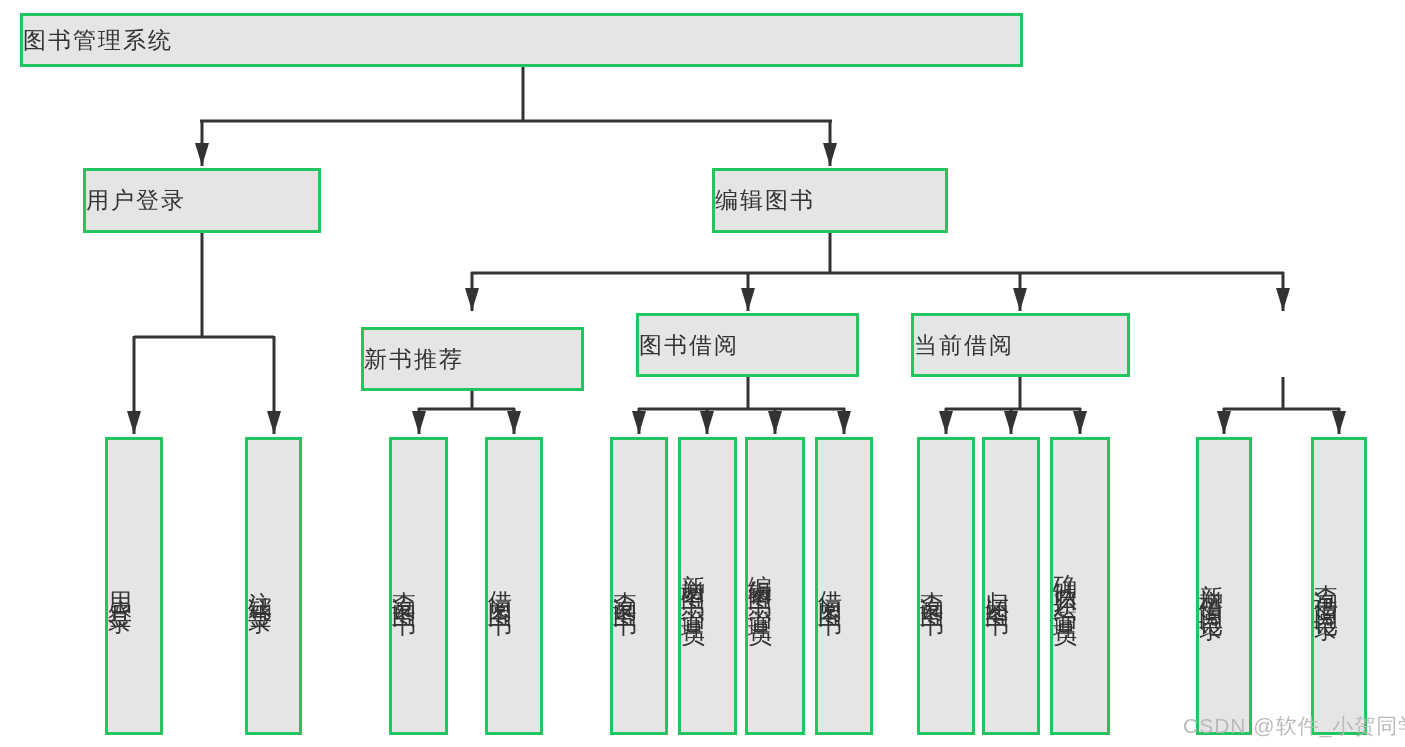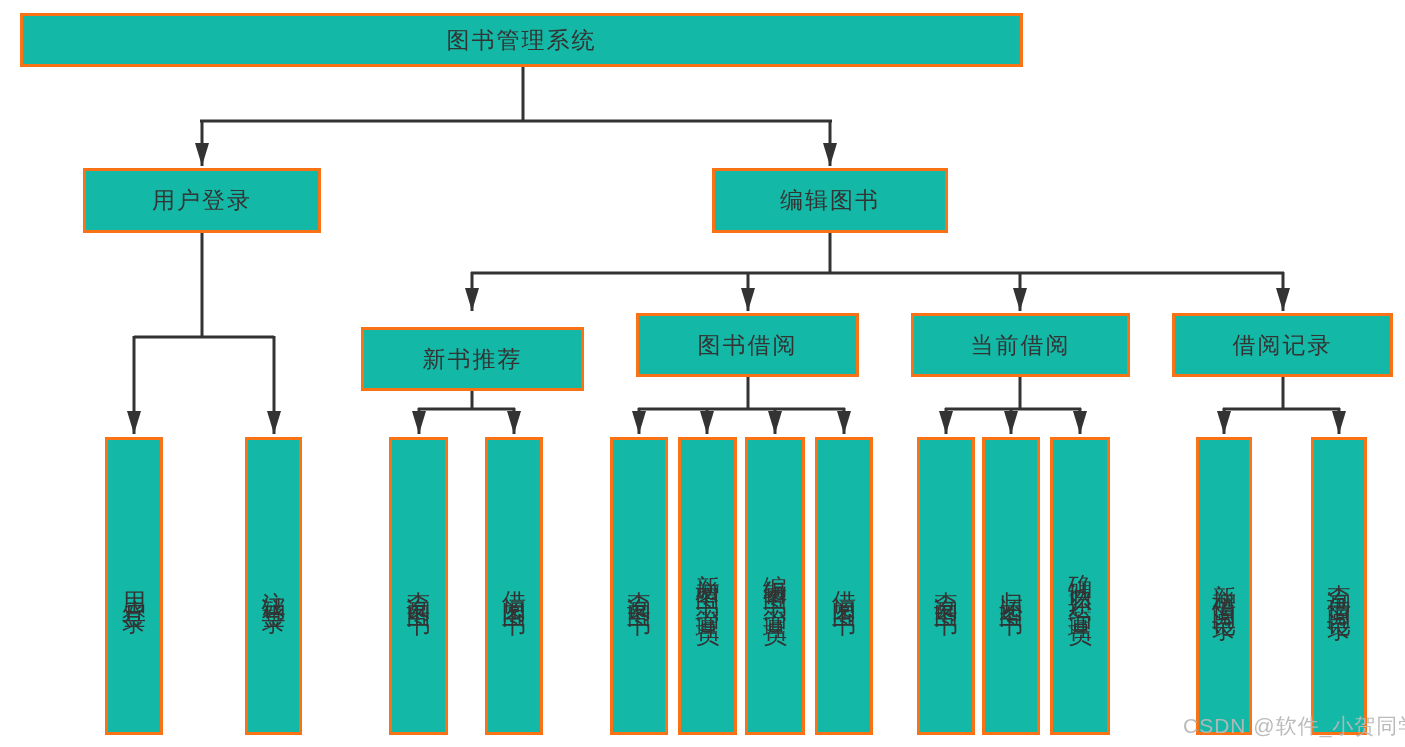--- a/index.html
+++ b/index.html
@@ -7,25 +7,25 @@
     position:relative;
     width:1405px;height:747px;
     background:#ffffff;
     font-family:"Liberation Sans","DejaVu Sans",sans-serif;
     overflow:hidden;
   }
   #wires{position:absolute;left:0;top:0;width:1405px;height:747px;}
   .node{
     position:absolute;
     box-sizing:border-box;
-    border:3px solid #f97316;
-    background:#14b8a6;
+    border:3px solid #22c55e;
+    background:#e5e5e5;
     display:flex;
     align-items:center;
-    justify-content:center;
+    justify-content:flex-start;
     color:#333333;
   }
   .node.h span{
     font-size:23px;
     letter-spacing:2px;
     white-space:nowrap;
   }
   .node.v{align-items:center;}
   .node.v span{
     writing-mode:vertical-rl;
@@ -113,23 +113,20 @@
 
   <div class="node h" style="left:361px;top:327px;width:223px;height:64px">
     <span>新书推荐</span>
   </div>
   <div class="node h" style="left:911px;top:313px;width:219px;height:64px">
     <span>当前借阅</span>
   </div>
   <div class="node h" style="left:636px;top:313px;width:223px;height:64px">
     <span>图书借阅</span>
   </div>
-  <div class="node h" style="left:1172px;top:313px;width:221px;height:64px">
-    <span>借阅记录</span>
-  </div>
 
   <div class="node v" style="left:105px;top:437px;width:58px;height:298px">
     <span>用户登录</span>
   </div>
   <div class="node v" style="left:245px;top:437px;width:57px;height:298px">
     <span>注销登录</span>
   </div>
   <div class="node v" style="left:389px;top:437px;width:59px;height:298px">
     <span>查询图书</span>
   </div>

